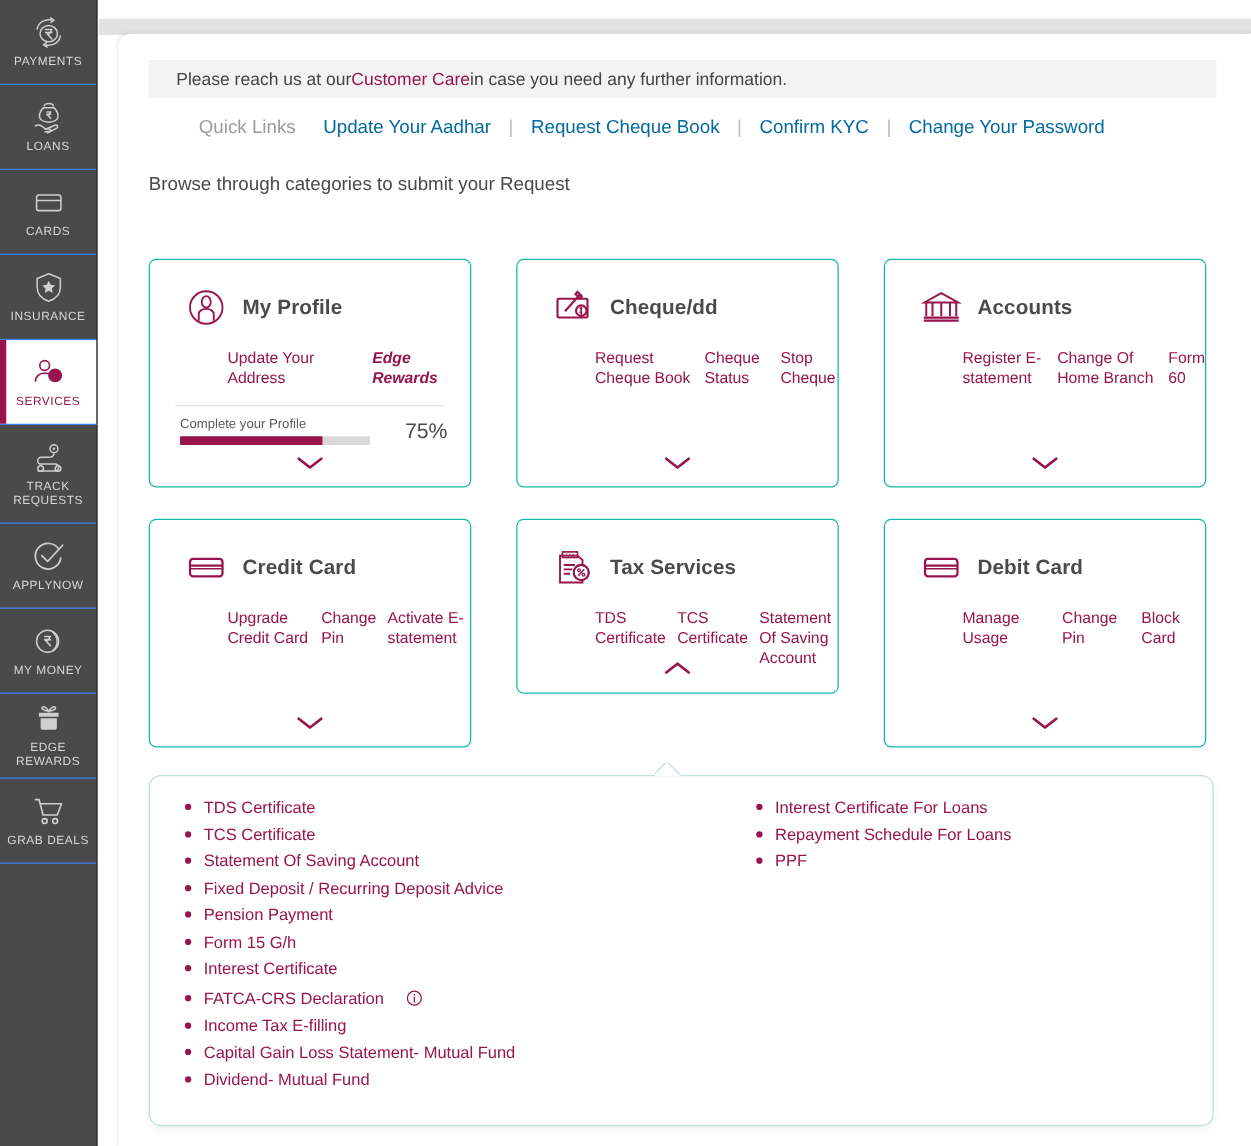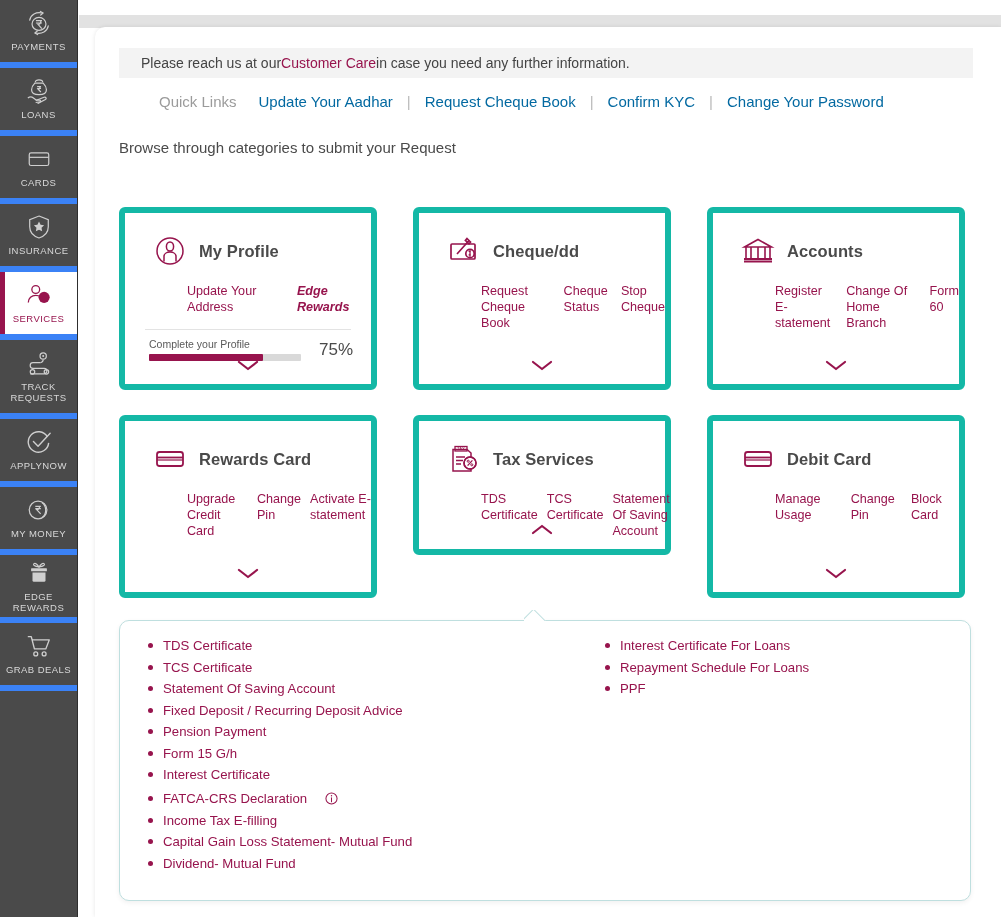--- a/index.html
+++ b/index.html
@@ -13,21 +13,21 @@
 
   
   .sidebar {
     position: absolute; left: 0; top: 0; width: 78px; height: 917px;
     background: #4a4a4a;
     border-right: 1px solid #2e2e2e;
   }
   .nav-item {
     position: relative;
     height: 68px;
-    border-bottom: 6px solid #3b82f6;
+    border-bottom: 1px solid #3b82f6;
     display: flex; flex-direction: column;
     align-items: center; justify-content: center;
     gap: 5px;
     cursor: pointer;
     color: #d6d6d6;
   }
   .nav-item .nav-ico { display:block; width: 30px; height: 26px; }
   .nav-item .nav-ico svg { width: 100%; height: 100%; display:block; }
   .nav-label {
     font-size: 9.5px; letter-spacing: .45px;
@@ -91,21 +91,21 @@
     position: absolute; left: 119px; top: 207px;
     width: 860px;
     display: grid;
     grid-template-columns: 258px 258px 258px;
     column-gap: 36px;
     row-gap: 25px;
   }
   .card {
     position: relative;
     background: #ffffff;
-    border: 6px solid #14b8a6;
+    border: 1px solid #14b8a6;
     border-radius: 6px;
     height: 183px;
     padding: 22px 0 0 0;
   }
   .card.expanded { height: 140px; }
   .card-head {
     display: flex; align-items: center; gap: 12px;
     padding-left: 28px;
   }
   .card-ico { width: 34px; height: 32px; flex: 0 0 34px; }
@@ -404,21 +404,21 @@
       </div>
       <div class="card">
         <div class="card-head">
           <span class="card-ico">
             <svg viewBox="0 0 34 32" fill="none" stroke="#97144d" stroke-width="1.8">
               <rect x="4" y="9" width="26" height="14" rx="2.5"></rect>
               <path d="M4 14.5h26"></path>
               <path d="M4 17h26" stroke-width="1.2"></path>
             </svg>
           </span>
-          <span class="card-title">Rewards Card</span>
+          <span class="card-title">Credit Card</span>
         </div>
         <div class="card-links">
           <a class="card-link">Upgrade Credit Card</a>
           <a class="card-link">Change Pin</a>
           <a class="card-link">Activate E-statement</a>
         </div>
         <div class="chevron">
           <svg viewBox="0 0 24 14" fill="none" stroke="#97144d" stroke-width="2.2" stroke-linecap="round" stroke-linejoin="round">
             <path d="M3 4 L12 11 L21 4"></path>
           </svg>

